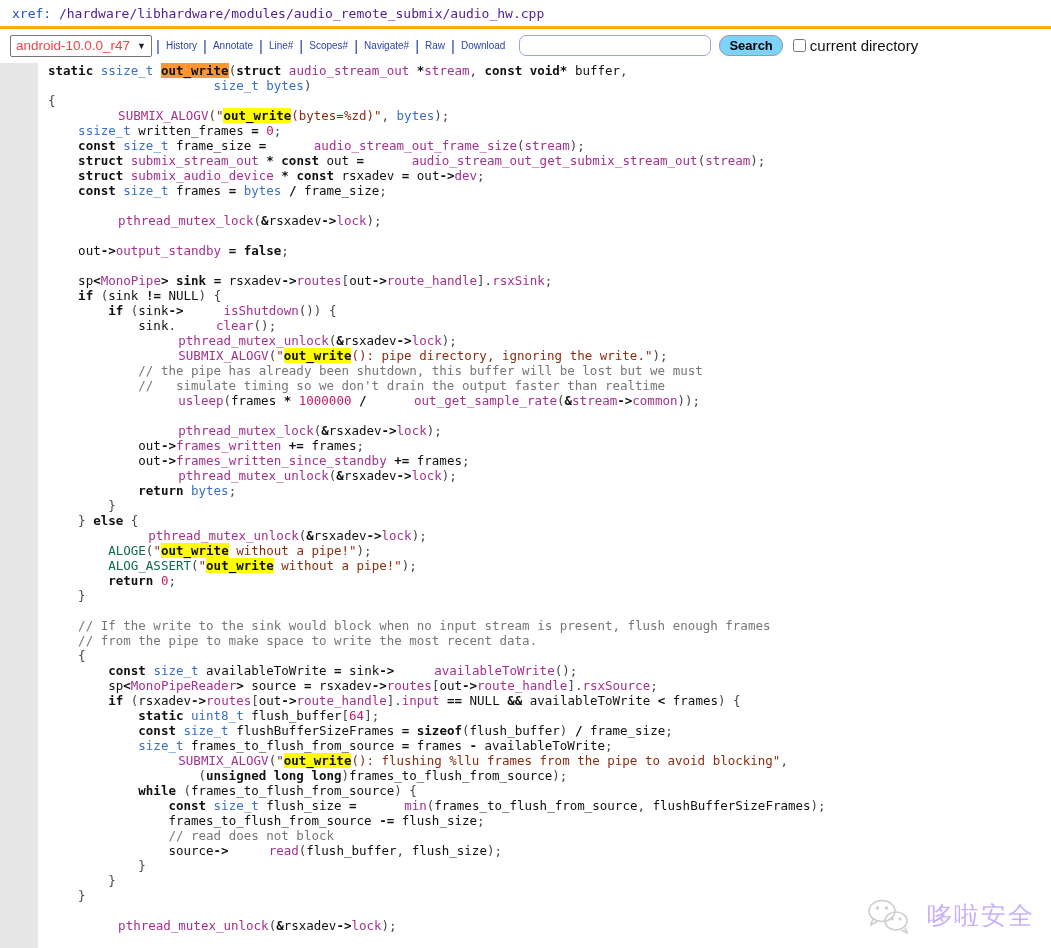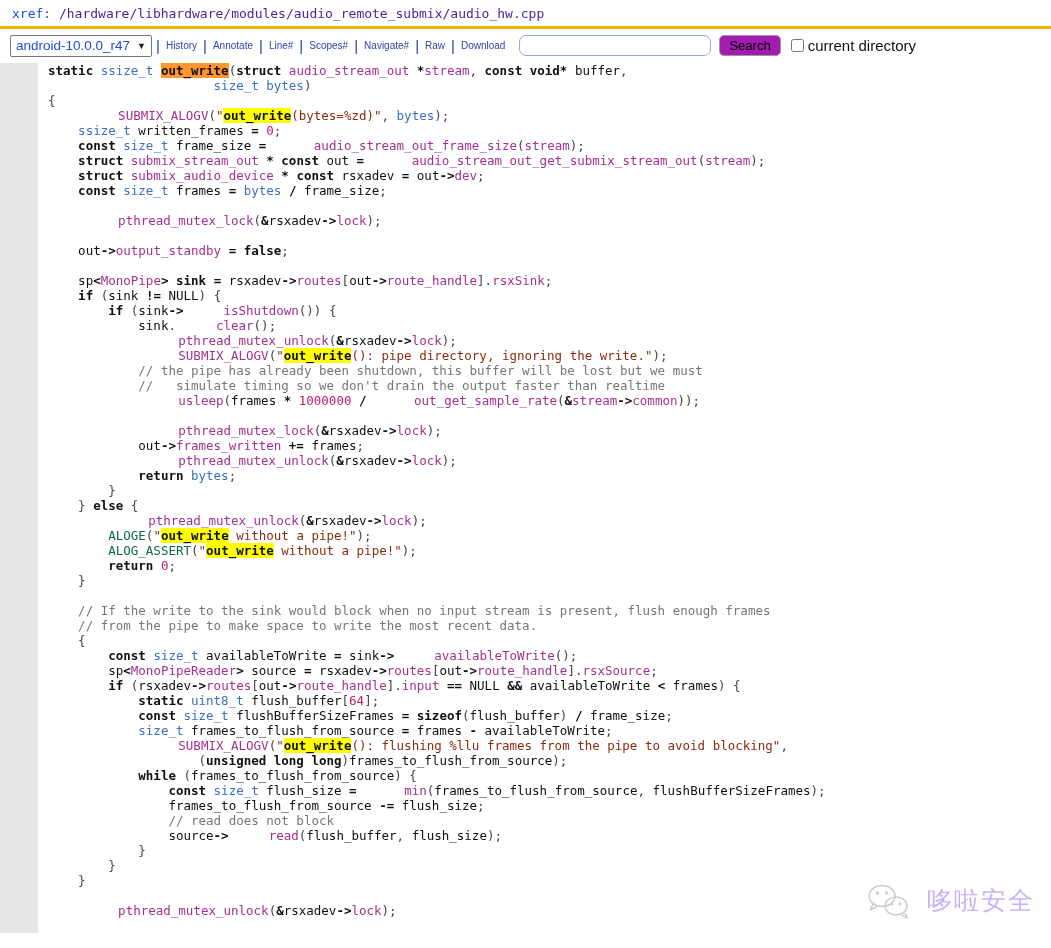--- a/index.html
+++ b/index.html
@@ -23,21 +23,21 @@
   .gold-rule{height:3px;background:#f0b400;width:100%;}
 
   
   #toolbar{
     display:flex;align-items:center;gap:0px;
     padding:6px 0 6px 10px;white-space:nowrap;
     font-size:15px;color:#2b45a8;
   }
   #project-select{
     font-family:"Liberation Sans",sans-serif;
-    font-size:13.5px;color:#1d4ed8;
+    font-size:13.5px;color:#ef4444;
     border:1px solid #767676;background:#fff;border-radius:2px;
     padding:2px 20px 2px 5px;
     -webkit-appearance:none;appearance:none;
     position:relative;line-height:1.15;
   }
   .select-wrap{position:relative;display:inline-block;}
   .select-wrap .chev{
     position:absolute;right:6px;top:50%;transform:translateY(-50%);
     pointer-events:none;font-size:9px;color:#222;
   }
@@ -46,22 +46,22 @@
     color:#2b45a8;font-size:10px;text-decoration:none;cursor:pointer;
     padding:0 2px;
   }
   #search-input{
     width:178px;height:15px;margin-left:12px;margin-right:8px;
     border:1px solid #9aa7d6;border-radius:7px;background:#fff;
     font-family:"Liberation Sans",sans-serif;font-size:12px;
     padding:2px 6px;outline:none;color:#000;vertical-align:middle;
   }
   #search-button{
-    font-family:"Liberation Sans",sans-serif;font-size:13px;font-weight:normal;
-    color:#000;background:#a21caf;border:1px solid #9a9a9a;border-radius:5px;
+    font-family:"Liberation Sans",sans-serif;font-size:13px;font-weight:bold;
+    color:#000;background:#7dd3fc;border:1px solid #9a9a9a;border-radius:10px;
     padding:2px 9px;cursor:pointer;
   }
   #dir-check{
     margin:0 4px 0 10px;vertical-align:middle;width:13px;height:13px;cursor:pointer;
   }
   #dir-label{font-size:15px;color:#111;vertical-align:middle;}
 
   
   #code-area{
     position:relative;
@@ -174,20 +174,21 @@
       <div class="code-line"><a class="lnum">801</a><span class="ctext">        <span class="kw">if</span> <span class="pun">(</span><span class="id">sink</span><span class="op">-&gt;</span><span class="fn">isShutdown</span><span class="pun">()) {</span></span></div>
       <div class="code-line"><a class="lnum">802</a><span class="ctext">            <span class="id">sink</span><span class="pun">.</span><span class="fn">clear</span><span class="pun">();</span></span></div>
       <div class="code-line"><a class="lnum">803</a><span class="ctext">            <span class="fn">pthread_mutex_unlock</span><span class="pun">(</span><span class="op">&amp;</span><span class="id">rsxadev</span><span class="op">-&gt;</span><span class="mem">lock</span><span class="pun">);</span></span></div>
       <div class="code-line"><a class="lnum">804</a><span class="ctext">            <span class="fn">SUBMIX_ALOGV</span><span class="pun">(</span><span class="str">"</span><span class="hl">out_write</span><span class="str">(): pipe directory, ignoring the write."</span><span class="pun">);</span></span></div>
       <div class="code-line"><a class="lnum">805</a><span class="ctext">            <span class="cmt">// the pipe has already been shutdown, this buffer will be lost but we must</span></span></div>
       <div class="code-line"><a class="lnum">806</a><span class="ctext">            <span class="cmt">//   simulate timing so we don't drain the output faster than realtime</span></span></div>
       <div class="code-line"><a class="lnum">807</a><span class="ctext">            <span class="fn">usleep</span><span class="pun">(</span><span class="id">frames</span> <span class="op">*</span> <span class="num">1000000</span> <span class="op">/</span> <span class="fn">out_get_sample_rate</span><span class="pun">(</span><span class="op">&amp;</span><span class="ty2">stream</span><span class="op">-&gt;</span><span class="mem">common</span><span class="pun">));</span></span></div>
       <div class="code-line"><a class="lnum">808</a><span class="ctext"></span></div>
       <div class="code-line"><a class="lnum">809</a><span class="ctext">            <span class="fn">pthread_mutex_lock</span><span class="pun">(</span><span class="op">&amp;</span><span class="id">rsxadev</span><span class="op">-&gt;</span><span class="mem">lock</span><span class="pun">);</span></span></div>
       <div class="code-line"><a class="lnum">810</a><span class="ctext">            <span class="id">out</span><span class="op">-&gt;</span><span class="mem">frames_written</span> <span class="op">+=</span> <span class="id">frames</span><span class="pun">;</span></span></div>
+      <div class="code-line"><a class="lnum">811</a><span class="ctext">            <span class="id">out</span><span class="op">-&gt;</span><span class="mem">frames_written_since_standby</span> <span class="op">+=</span> <span class="id">frames</span><span class="pun">;</span></span></div>
       <div class="code-line"><a class="lnum">812</a><span class="ctext">            <span class="fn">pthread_mutex_unlock</span><span class="pun">(</span><span class="op">&amp;</span><span class="id">rsxadev</span><span class="op">-&gt;</span><span class="mem">lock</span><span class="pun">);</span></span></div>
       <div class="code-line"><a class="lnum">813</a><span class="ctext">            <span class="kw">return</span> <span class="typ">bytes</span><span class="pun">;</span></span></div>
       <div class="code-line"><a class="lnum">814</a><span class="ctext">        <span class="pun">}</span></span></div>
       <div class="code-line"><a class="lnum">815</a><span class="ctext">    <span class="pun">}</span> <span class="kw">else</span> <span class="pun">{</span></span></div>
       <div class="code-line"><a class="lnum">816</a><span class="ctext">        <span class="fn">pthread_mutex_unlock</span><span class="pun">(</span><span class="op">&amp;</span><span class="id">rsxadev</span><span class="op">-&gt;</span><span class="mem">lock</span><span class="pun">);</span></span></div>
       <div class="code-line"><a class="lnum">817</a><span class="ctext">        <span class="sym">ALOGE</span><span class="pun">(</span><span class="str">"</span><span class="hl">out_write</span><span class="str"> without a pipe!"</span><span class="pun">);</span></span></div>
       <div class="code-line"><a class="lnum">818</a><span class="ctext">        <span class="sym">ALOG_ASSERT</span><span class="pun">(</span><span class="str">"</span><span class="hl">out_write</span><span class="str"> without a pipe!"</span><span class="pun">);</span></span></div>
       <div class="code-line"><a class="lnum">819</a><span class="ctext">        <span class="kw">return</span> <span class="num">0</span><span class="pun">;</span></span></div>
       <div class="code-line"><a class="lnum">820</a><span class="ctext">    <span class="pun">}</span></span></div>
       <div class="code-line"><a class="lnum">821</a><span class="ctext"></span></div>

